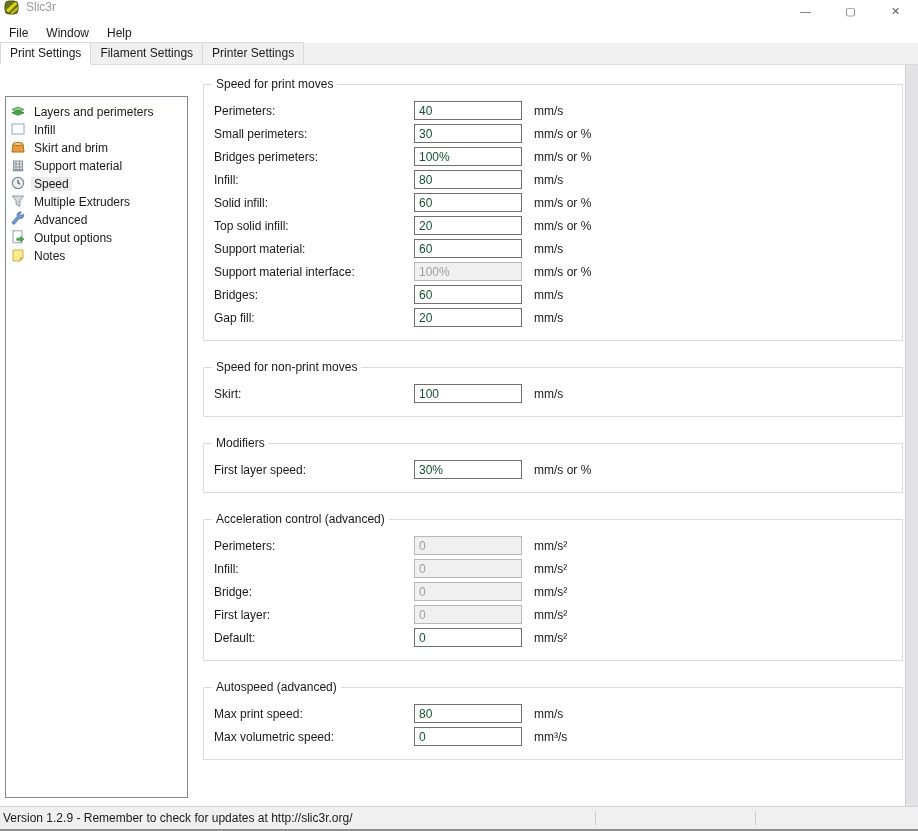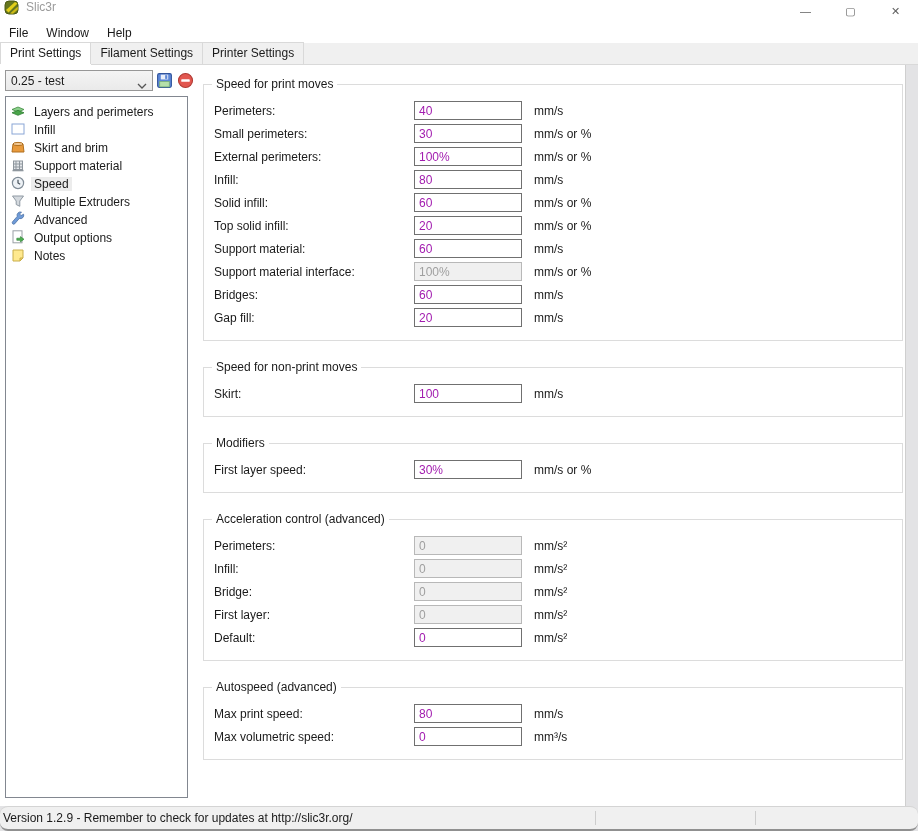--- a/index.html
+++ b/index.html
@@ -46,27 +46,27 @@
   .tree-icon svg { width:16px; height:16px; display:block; }
   .tree-label { padding:0 3px; white-space:nowrap; }
   .tree-item.selected .tree-label { background:#ececec; }
   
   .groups { position:absolute; left:203px; top:19px; width:700px; }
   .group { border:1px solid #dcdcdc; margin-bottom:26px; padding:16px 0 9px 10px; position:relative; }
   .group-title { position:absolute; top:-8px; left:8px; background:#fff; padding:0 4px; white-space:nowrap; }
   .setting-row { display:flex; align-items:center; margin-bottom:4px; height:19px; }
   .setting-label { width:200px; white-space:nowrap; }
   .setting-input { width:108px; height:19px; border:1px solid #707070; background:#fff;
-                   color:#a21caf; font:12px "Liberation Sans",sans-serif; padding:0 4px; }
+                   color:#14532d; font:12px "Liberation Sans",sans-serif; padding:0 4px; }
   .setting-input.disabled { background:#f0f0f0; color:#9f9f9f; border-color:#b8b8b8; }
   .setting-unit { margin-left:12px; white-space:nowrap; }
   
   .statusbar { position:absolute; left:0; top:806px; width:918px; height:25px;
                background:#f0f0f0; border-top:1px solid #d4d4d4; border-bottom:2px solid #909090;
-               display:flex; align-items:center; padding-left:3px;border-radius:8px; }
+               display:flex; align-items:center; padding-left:3px; }
   .status-divider { position:absolute; top:4px; bottom:4px; width:1px; background:#cdcdcd; }
   .status-divider.d1 { left:595px; }
   .status-divider.d2 { left:755px; }
 </style>
 </head>
 <body>
 
 <div class="titlebar">
   <span class="app-icon">
     <svg viewBox="0 0 16 16" width="16" height="16">
@@ -90,44 +90,20 @@
 </div>
 
 <div class="tabbar" id="tabbar">
     <span class="tab active">Print Settings</span>
     <span class="tab">Filament Settings</span>
     <span class="tab">Printer Settings</span>
   </div>
 
 <div class="tabpage">
 
-  <div class="preset-row">
-    <div class="combo">
-      <span class="combo-value">0.25 - test</span>
-      <span class="combo-arrow">
-        <svg width="10" height="6" viewBox="0 0 10 6">
-            <path d="M1 1l4 4 4-4" fill="none" stroke="#555" stroke-width="1.3"></path>
-          </svg>
-      </span>
-    </div>
-    <button class="icon-btn" title="">
-      <svg viewBox="0 0 16 16">
-        <rect x="1.5" y="1.5" width="13" height="13" rx="1.5" fill="#5c86d6" stroke="#31549c"></rect>
-        <rect x="4.5" y="2.5" width="7" height="4.5" fill="#e9eef8"></rect>
-        <rect x="8.6" y="3" width="2" height="3.5" fill="#5c86d6"></rect>
-        <rect x="3.5" y="9" width="9" height="5" fill="#b5e0a9" stroke="#7cb56e" stroke-width="0.7"></rect>
-      </svg>
-    </button>
-    <button class="icon-btn" title="">
-      <svg viewBox="0 0 16 16">
-        <circle cx="8" cy="8" r="6.6" fill="#e25750" stroke="#b03a34"></circle>
-        <rect x="4" y="6.9" width="8" height="2.3" rx="0.6" fill="#fff"></rect>
-      </svg>
-    </button>
-  </div>
 
   <div class="tree" id="tree">
       <div class="tree-item">
         <span class="tree-icon">
           <svg viewBox="0 0 16 16">
             <path d="M2 6.5 8 4l6 2.5L8 9z" fill="#8ccf8c" stroke="#3d8b3d" stroke-width="0.8"></path>
             <path d="M2 9.8 8 7.3l6 2.5L8 12.3z" fill="#4aa54a" stroke="#2e7d32" stroke-width="0.8"></path>
           </svg>
         </span>
         <span class="tree-label">Layers and perimeters</span>
@@ -217,21 +193,21 @@
           <span class="setting-label">Perimeters:</span>
           <input type="text" class="setting-input" value="40" style="">
           <span class="setting-unit">mm/s</span>
         </div>
         <div class="setting-row">
           <span class="setting-label">Small perimeters:</span>
           <input type="text" class="setting-input" value="30" style="">
           <span class="setting-unit">mm/s or %</span>
         </div>
         <div class="setting-row">
-          <span class="setting-label">External perimeters:</span>
+          <span class="setting-label">Bridges perimeters:</span>
           <input type="text" class="setting-input" value="100%" style="">
           <span class="setting-unit">mm/s or %</span>
         </div>
         <div class="setting-row">
           <span class="setting-label">Infill:</span>
           <input type="text" class="setting-input" value="80" style="">
           <span class="setting-unit">mm/s</span>
         </div>
         <div class="setting-row">
           <span class="setting-label">Solid infill:</span>

